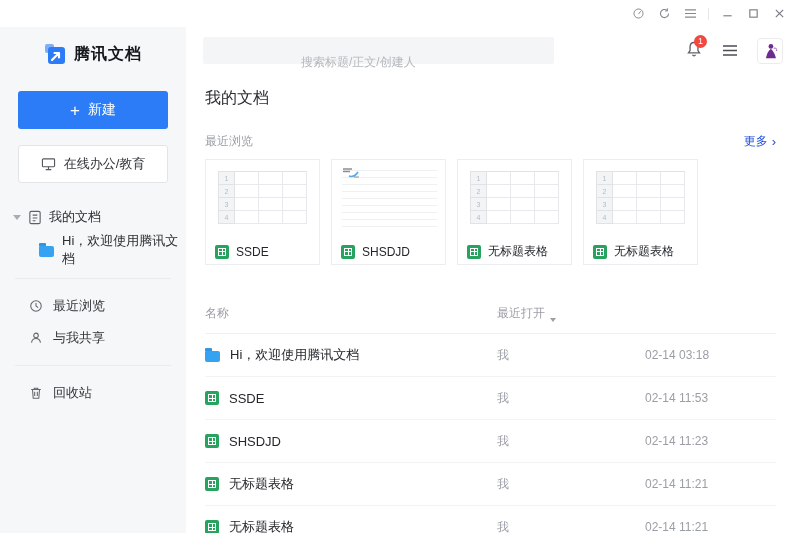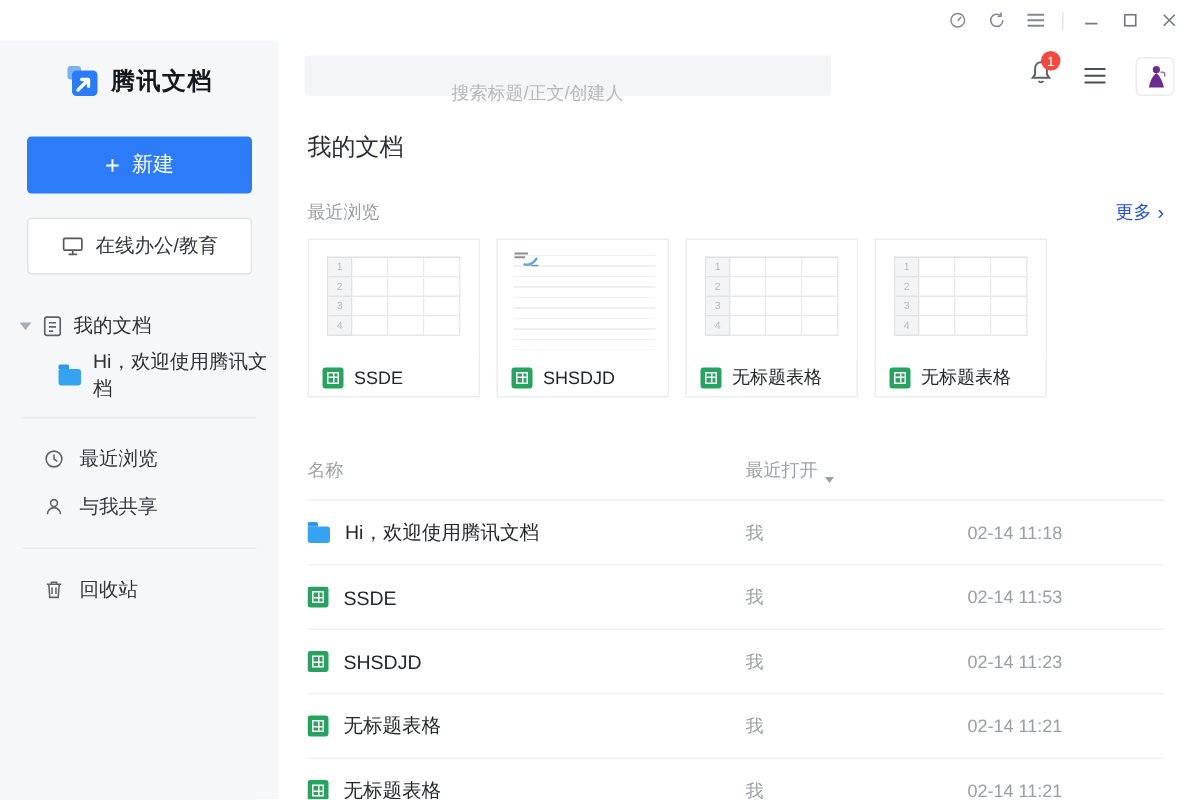--- a/index.html
+++ b/index.html
@@ -417,21 +417,21 @@
             <span class="sort-arrow"></span>
           </span>
         </div>
 
           <div class="row">
             <span class="row-name">
               <span class="file-icon v-folder"></span>
               <span>Hi，欢迎使用腾讯文档</span>
             </span>
             <span class="row-owner">我</span>
-            <span class="row-date">02-14 11:18</span>
+            <span class="row-date">02-14 03:18</span>
           </div>
 
           <div class="row">
             <span class="row-name">
               <span class="file-icon v-sheet"></span>
               <span>SSDE</span>
             </span>
             <span class="row-owner">我</span>
             <span class="row-date">02-14 11:53</span>
           </div>

